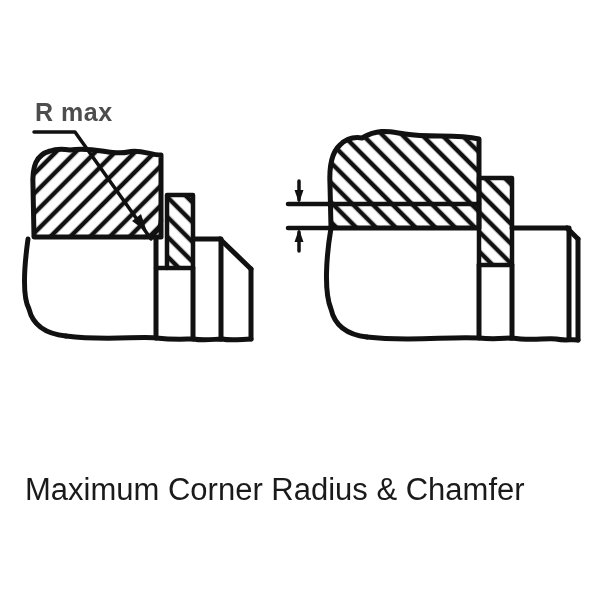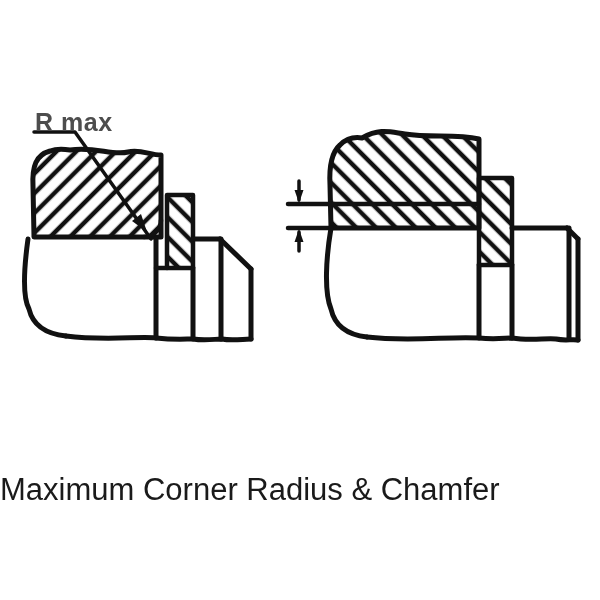--- a/index.html
+++ b/index.html
@@ -26,36 +26,36 @@
     font-weight: bold;
     font-size: 25px;
     letter-spacing: 0.5px;
     color: #4d4d4d;
     white-space: nowrap;
     line-height: 1;
   }
   .label-rmax {
     left: 35px;
     top: 100px;
-    margin-top: 10px;
   }
   .label-chmax {
     right: 307px; 
     top: 201px;
   }
   .caption {
     position: absolute;
     left: 0;
     top: 472px;
     width: 476px;
     text-align: center;
     font-family: "Liberation Sans", sans-serif;
     font-size: 31px;
     color: #1a1a1a;
     white-space: nowrap;
+    padding-left: 25px;
   }
 </style>
 </head>
 <body>
 
 <div class="stage">
 
   <svg width="600" height="600" viewBox="0 0 600 600">
     <defs>
       <pattern id="hatchUp" width="14" height="14" patternUnits="userSpaceOnUse" patternTransform="rotate(45)">

